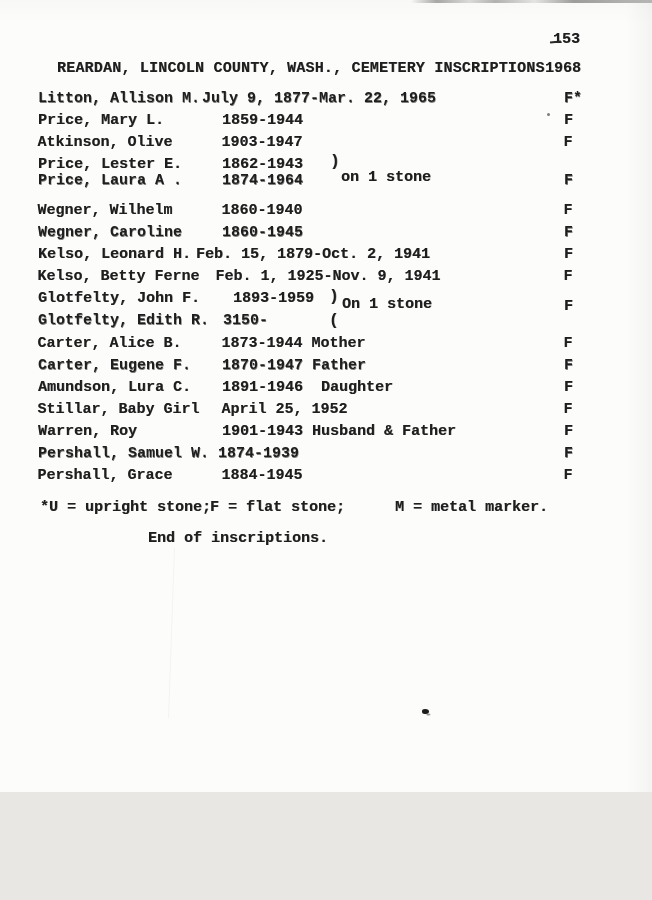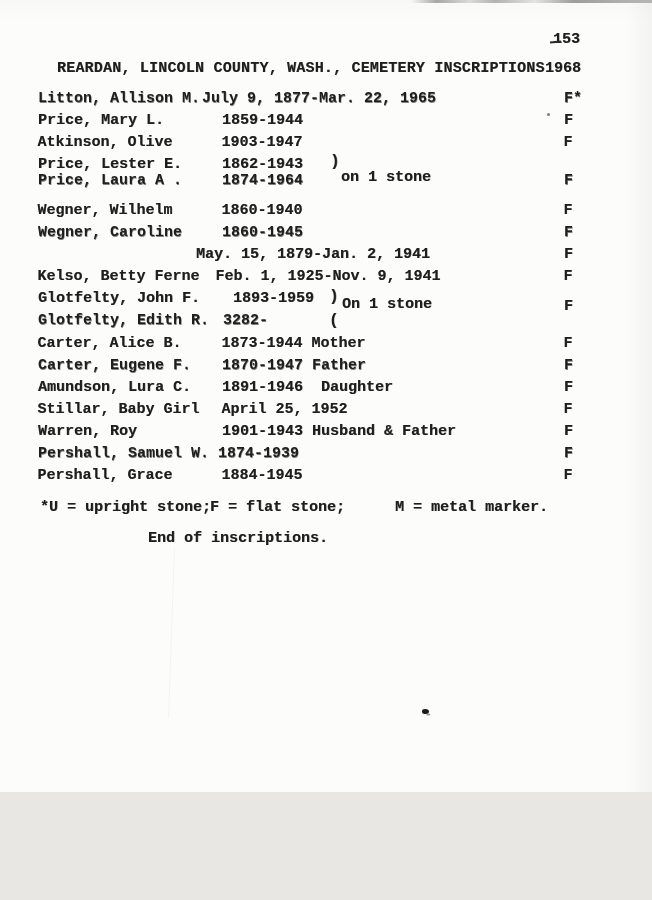--- a/index.html
+++ b/index.html
@@ -116,36 +116,37 @@
       <span class="c-name">Wegner, Wilhelm</span>
       <span class="c-dates">1860-1940</span>
       <span class="c-marker">F</span>
     </div>
     <div class="row" style="top:224px">
       <span class="c-name">Wegner, Caroline</span>
       <span class="c-dates">1860-1945</span>
       <span class="c-marker">F</span>
     </div>
     <div class="row" style="top:246px">
-      <span class="c-dates" style="left:196px">May. 15, 1879-Jan. 2, 1941</span>
+      <span class="c-name">Kelso, Leonard H.</span>
+      <span class="c-dates" style="left:196px">Feb. 15, 1879-Oct. 2, 1941</span>
       <span class="c-marker">F</span>
     </div>
     <div class="row" style="top:268px">
       <span class="c-name">Kelso, Betty Ferne</span>
       <span class="c-dates" style="left:216px">Feb. 1, 1925-Nov. 9, 1941</span>
       <span class="c-marker">F</span>
     </div>
     <div class="row" style="top:290px">
       <span class="c-name">Glotfelty, John F.</span>
       <span class="c-dates" style="left:233px">1893-1959</span>
       <span class="c-marker" style="top:8px">F</span>
     </div>
     <div class="row" style="top:312px">
       <span class="c-name">Glotfelty, Edith R.</span>
-      <span class="c-dates" style="left:223px">3282-</span>
+      <span class="c-dates" style="left:223px">3150-</span>
       <span class="c-marker"></span>
     </div>
     <div class="row" style="top:335px">
       <span class="c-name">Carter, Alice B.</span>
       <span class="c-dates">1873-1944 Mother</span>
       <span class="c-marker">F</span>
     </div>
     <div class="row" style="top:357px">
       <span class="c-name">Carter, Eugene F.</span>
       <span class="c-dates">1870-1947 Father</span>

